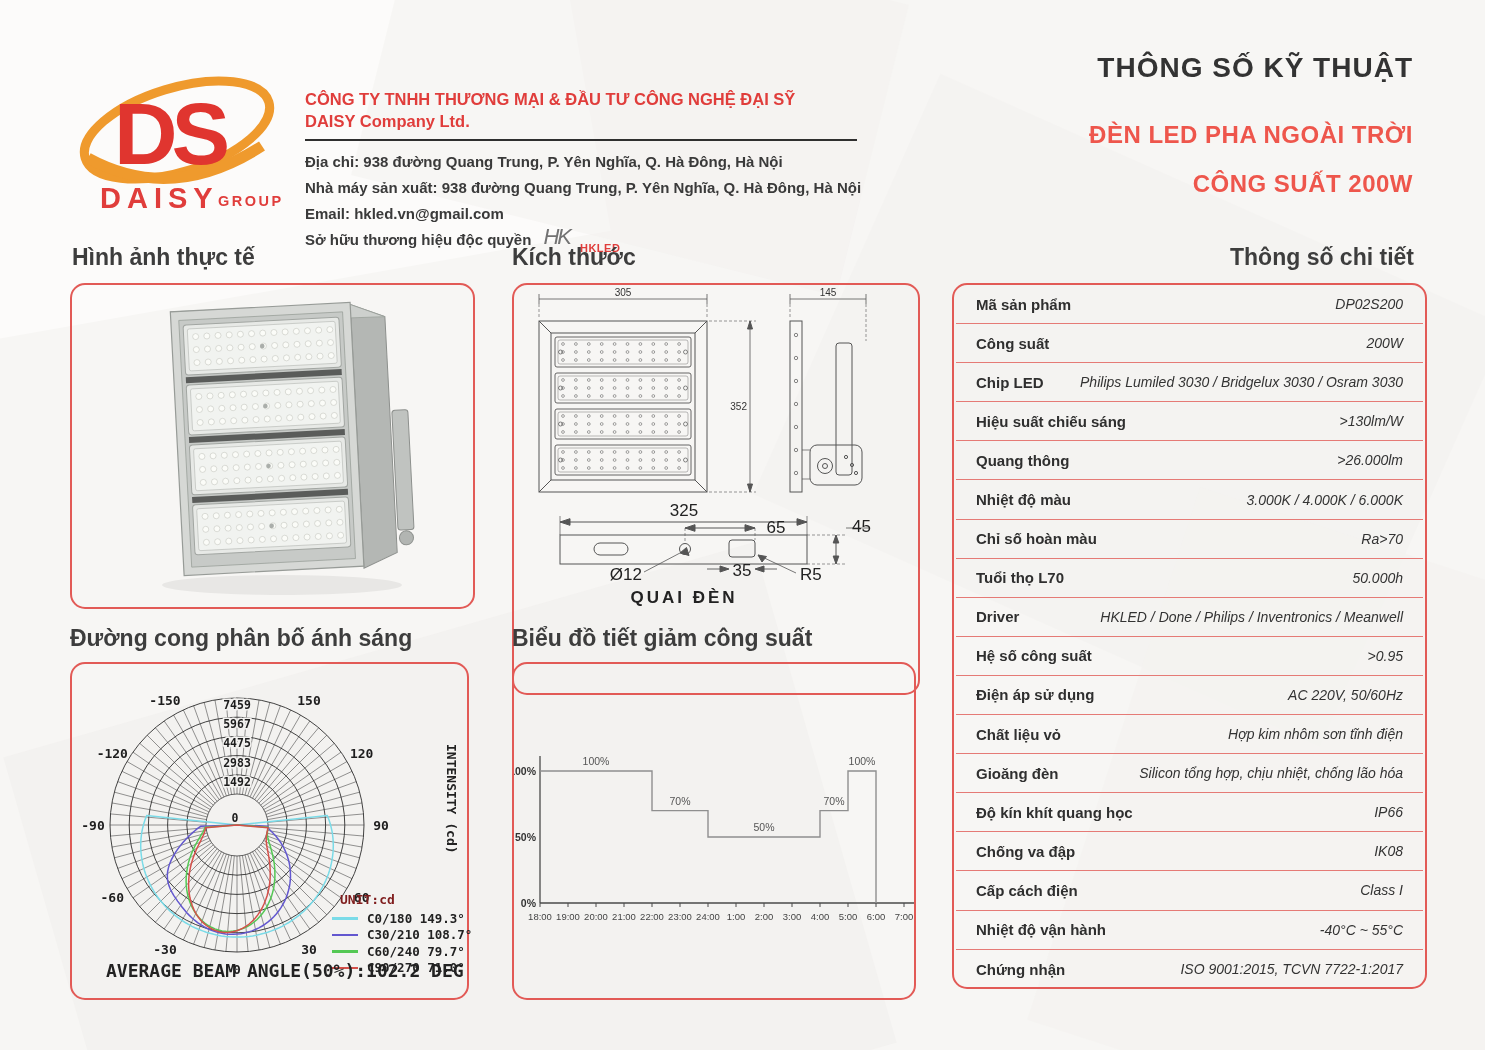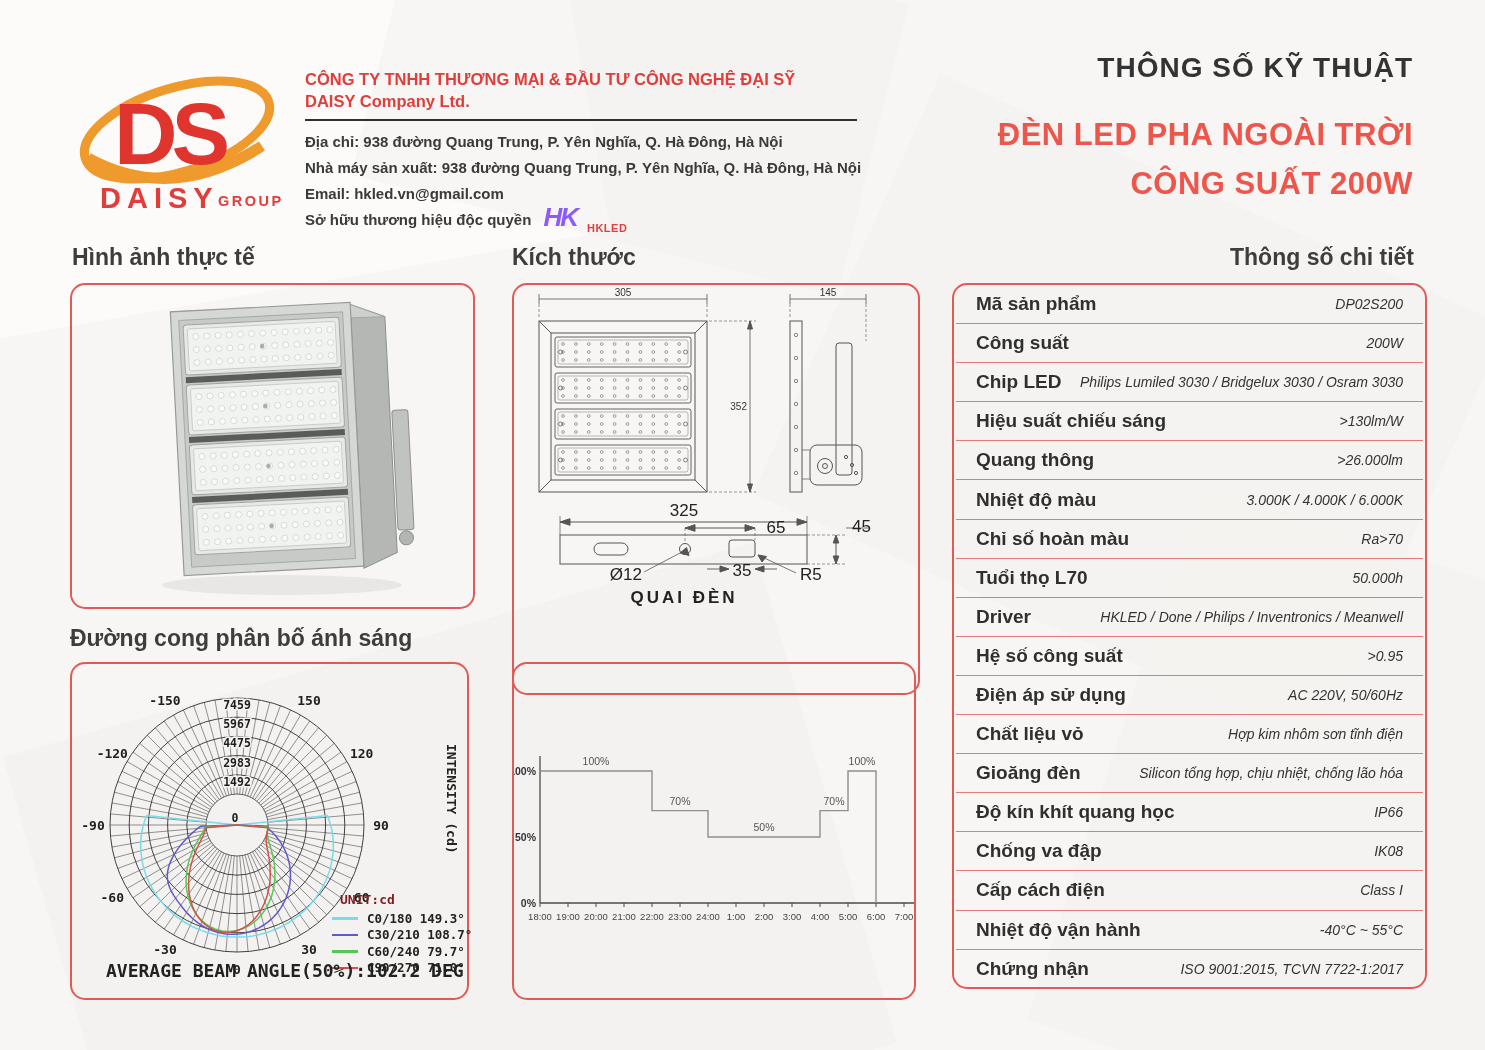--- a/index.html
+++ b/index.html
@@ -8,47 +8,47 @@
   .bgshape { position:absolute; z-index:0; }
   .bg1 { left:-180px; top:-120px; width:760px; height:420px; background:#fcfbfa; transform:rotate(-10deg); }
   .bg2 { left:820px; top:180px; width:620px; height:460px; background:#f2f1ee; opacity:.55; transform:rotate(24deg); }
   .bg3 { left:60px; top:640px; width:780px; height:520px; background:#efeeeb; opacity:.5; transform:rotate(-16deg); }
   .bg4 { left:1100px; top:560px; width:560px; height:560px; background:#f3f2ef; opacity:.7; transform:rotate(18deg); }
   .bg5 { left:380px; top:-60px; width:500px; height:300px; background:#f1f0ed; opacity:.45; transform:rotate(14deg); }
   .layer { position:absolute; inset:0; z-index:1; }
 
   
   .logo { position:absolute; left:72px; top:68px; width:215px; height:155px; }
-  .company { position:absolute; left:305px; top:68px; width:575px; }
+  .company { position:absolute; left:305px; top:88px; width:575px; }
   .company .cname { color:#e03d3b; font-weight:bold; font-size:16.5px; line-height:22px; }
   .company .divider { height:2px; background:#2f2f2f; margin:7px 0 8px 0; width:552px; }
   .company .cline { color:#3a3a3a; font-weight:bold; font-size:15px; line-height:26px; }
   .tm-line { display:flex; gap:12px; }
-  .hk-mark { color:#8b5cf6; font-weight:bold; font-style:italic; font-size:26px; letter-spacing:-2px; line-height:20px; }
+  .hk-mark { color:#737373; font-weight:normal; font-style:italic; font-size:22px; letter-spacing:-2px; line-height:20px; }
   .hk-brand { color:#e03d3b; font-weight:bold; font-size:11px; margin-left:-2px; margin-top:8px; letter-spacing:.5px; }
   .titleblock { position:absolute; right:72px; top:52px; width:520px; text-align:right; }
   .kicker { font-size:28px; font-weight:bold; color:#333; letter-spacing:1px; margin-bottom:26px; }
-  .ptitle { font-size:31px; font-weight:bold; color:#ee564c; line-height:49px; letter-spacing:.5px; }
+  .ptitle { font-size:24px; font-weight:bold; color:#ee564c; line-height:49px; letter-spacing:.5px; }
 
   
   .shead { position:absolute; font-size:23px; font-weight:bold; color:#3d3d3d; z-index:2; }
   .shead.right { text-align:right; }
 
   
   .box { position:absolute; border:2px solid #e25a56; border-radius:15px; z-index:1; }
   .box-photo { left:70px; top:283px; width:405px; height:326px; }
   .box-dims  { left:512px; top:283px; width:408px; height:412px; }
   .box-polar { left:70px; top:662px; width:399px; height:338px; }
   .box-power { left:512px; top:662px; width:404px; height:338px; }
   .box-specs { left:952px; top:283px; width:475px; height:706px; padding:0 2px; }
 
   
   .spec-row { display:flex; justify-content:space-between; align-items:center; height:39.1px; padding:0 20px; border-bottom:1px solid #e57a76; }
   .spec-row:last-child { border-bottom:none; }
-  .spec-label { font-weight:bold; font-size:19px; color:#2f2f2f; white-space:nowrap; }
+  .spec-label { font-weight:bold; font-size:15px; color:#2f2f2f; white-space:nowrap; }
   .spec-value { font-style:italic; font-size:14px; color:#333; white-space:nowrap; padding-left:10px; }
   .polar-legend { position:absolute; left:260px; top:228px; z-index:2; }
   .pl-unit { font-family:"DejaVu Sans Mono", monospace; font-size:13px; font-weight:bold; color:#7f1d1d; margin-bottom:3px; margin-left:8px; }
   .pl-row { display:flex; align-items:center; gap:9px; height:16.5px;text-align:right; }
   .pl-swatch { width:26px; height:2.5px; display:inline-block; }
   .pl-name { font-family:"DejaVu Sans Mono", monospace; font-size:12.5px; font-weight:bold; color:#222; white-space:nowrap; }
   .polar-footer { position:absolute; left:34px; top:296px; font-family:"DejaVu Sans Mono", monospace; font-size:18px; font-weight:bold; color:#222; z-index:2; }
   .polar-ylab { position:absolute; left:372px; top:80px; writing-mode:vertical-rl; font-family:"DejaVu Sans Mono", monospace; font-size:13px; font-weight:bold; color:#222; z-index:2; }
 
   svg text { font-family:"Liberation Sans", sans-serif; }
@@ -99,20 +99,21 @@
   <div class="titleblock">
     <div class="kicker">THÔNG SỐ KỸ THUẬT</div>
     <div class="ptitle">ĐÈN LED PHA NGOÀI TRỜI</div>
     <div class="ptitle">CÔNG SUẤT 200W</div>
   </div>
 
   <div class="shead" style="left:72px; top:244px;">Hình ảnh thực tế</div>
   <div class="shead" style="left:512px; top:244px;">Kích thước</div>
   <div class="shead right" style="left:952px; top:244px; width:462px;">Thông số chi tiết</div>
   <div class="shead" style="left:70px; top:625px;">Đường cong phân bố ánh sáng</div>
+  <div class="shead" style="left:512px; top:625px;">Biểu đồ tiết giảm công suất</div>
 
   <div class="box box-photo">
     <svg id="photo-svg" width="401" height="322" viewBox="0 0 401 322">
       <ellipse cx="210" cy="300" rx="120" ry="10" fill="#000" opacity="0.06"></ellipse>
       <g id="photo-body" transform="translate(105,22) rotate(-3 90 130)">
         <polygon points="180,2 214,16 214,252 180,266" fill="#b4b7b4" stroke="#8d908d" stroke-width="1"></polygon>
         <polygon points="0,0 180,2 214,16 30,13" fill="#cdd0cd" stroke="#9aa09a" stroke-width="0.8"></polygon>
         <rect x="0" y="0" width="180" height="264" fill="#d6d8d5" stroke="#979b97" stroke-width="1.2"></rect>
         <rect x="8" y="9" width="164" height="247" fill="#c7cac7" stroke="#9aa09a" stroke-width="0.8"></rect>
         <rect x="216" y="110" width="16" height="120" rx="3" fill="#c0c3c0" stroke="#8d908d"></rect>

